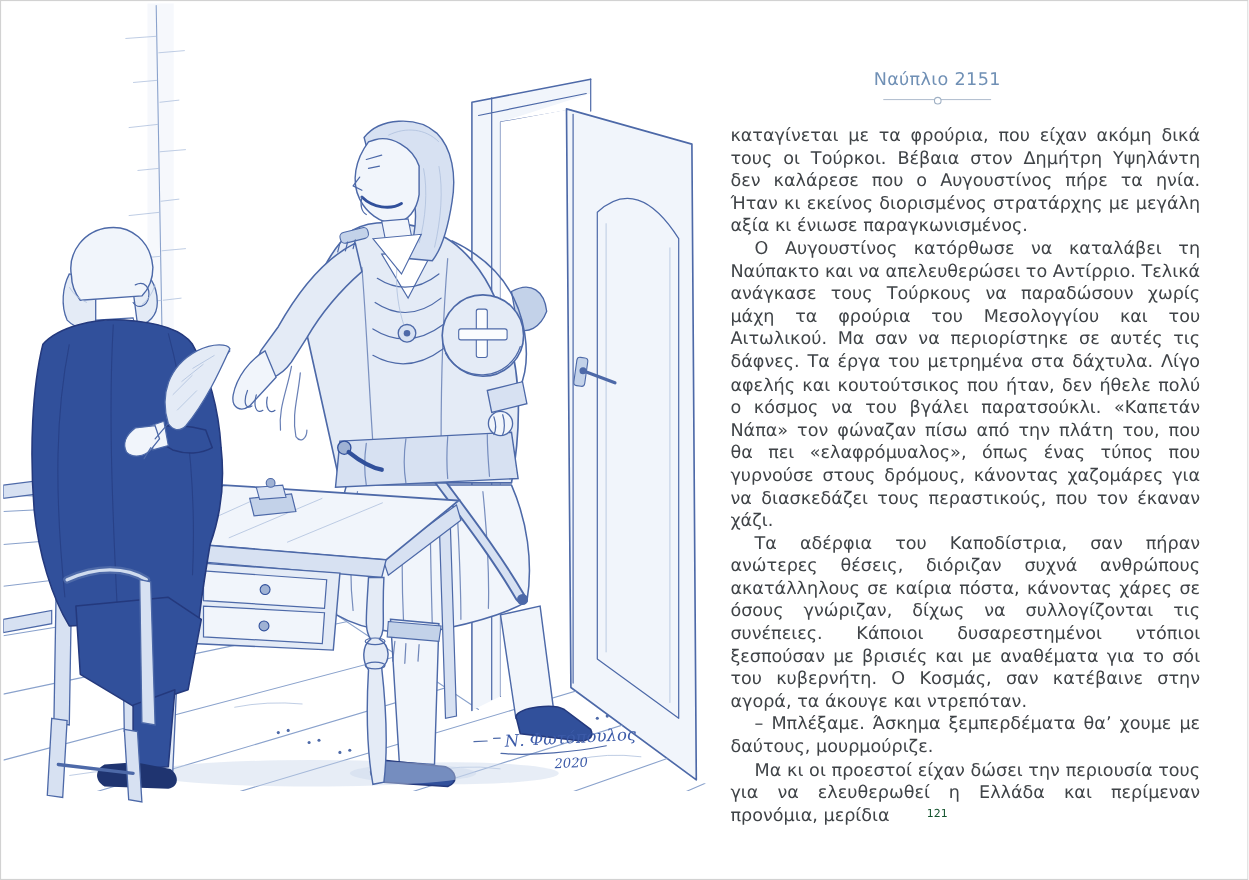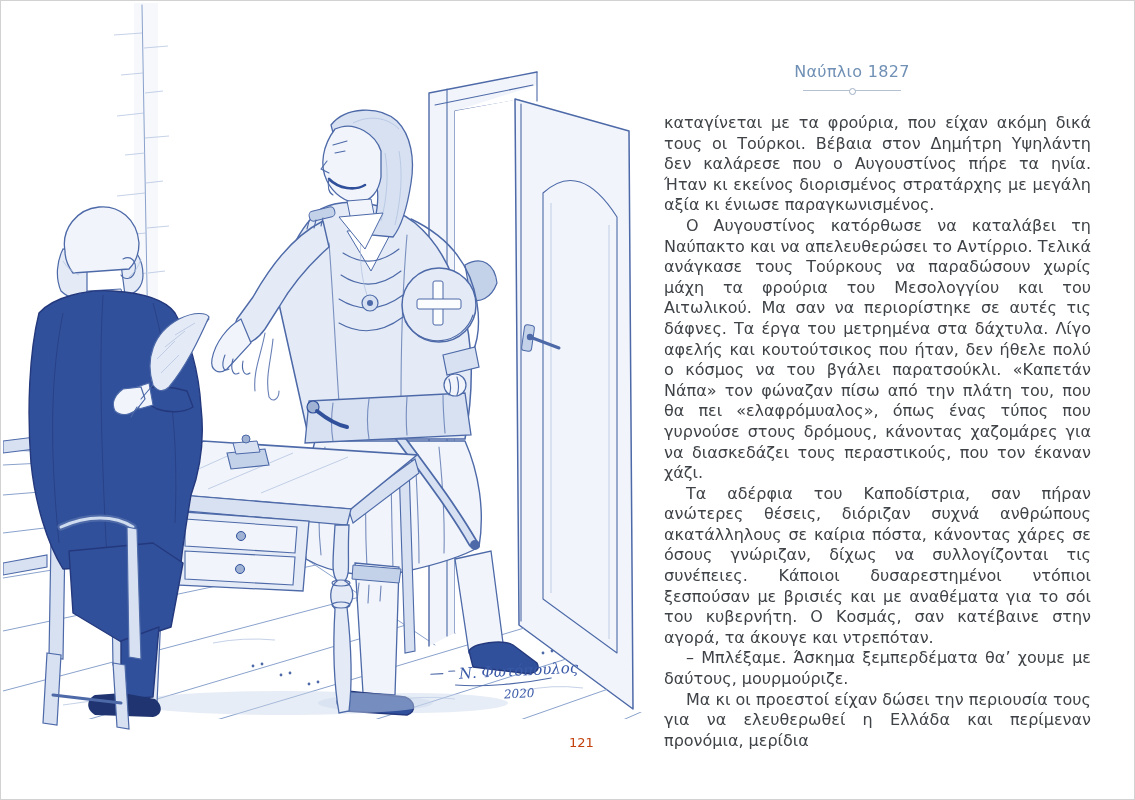--- a/index.html
+++ b/index.html
@@ -10,22 +10,22 @@
   
   .chapter-header{position:absolute;left:568px;top:61px;width:566px;text-align:center;
                   font-size:16px;letter-spacing:.3px;color:#7090b5;}
   .divider{position:absolute;left:802px;top:89px;width:98px;height:0;border-top:1px solid #b5c1d1;}
   .divider .dot{position:absolute;left:46px;top:-3.5px;width:5px;height:5px;border:1px solid #9fb0c4;
                 border-radius:50%;background:#fff;}
   .body-text{position:absolute;left:663px;top:112px;width:427px;font-size:16px;line-height:20.6px;
              color:#3f4347;text-align:justify;}
   .body-text p{margin:0;padding:0;}
   .body-text p.indent{text-indent:22px;}
-  .page-number{position:absolute;left:568px;top:734px;width:566px;
-               font-size:13px;color:#c2410c;}
+  .page-number{position:absolute;left:568px;top:734px;width:566px;text-align:center;
+               font-size:10px;color:#14532d;}
   
   .s{stroke:#4d69a8;stroke-width:1.4;fill:none;stroke-linecap:round;stroke-linejoin:round;}
   .s2{stroke:#4d69a8;stroke-width:1.1;fill:none;stroke-linecap:round;stroke-linejoin:round;}
   .lt{stroke:#8aa2cc;stroke-width:1;fill:none;stroke-linecap:round;}
   .xlt{stroke:#aebfdd;stroke-width:.9;fill:none;opacity:.8;}
   .f0{fill:#ffffff;}.f1{fill:#f1f5fb;}.f2{fill:#e4ebf6;}.f3{fill:#d7e1f2;}
   .f4{fill:#c3d2e9;}.f5{fill:#9fb2d4;}
   .dark{fill:#31509b;stroke:#24397d;stroke-width:1.4;stroke-linejoin:round;}
   .dk2{stroke:#24397d;stroke-width:1;fill:none;opacity:.65;}
   .sig{font-family:"DejaVu Serif","Liberation Serif",serif;font-style:italic;fill:#3b5aa8;}
@@ -235,21 +235,21 @@
     </g>
 
     <g transform="rotate(-3 490 672)">
       <path class="s2" d="M428,668 h12 M446,666 h6"></path>
       <text x="456" y="674" class="sig" font-size="15">Ν. Φωτόπουλος</text>
       <path class="s2" d="M452,680 C480,684 520,682 548,678"></path>
       <text x="500" y="696" class="sig" font-size="12">2020</text>
     </g>
   </svg>
 
-  <div class="chapter-header">Ναύπλιο 1827</div>
+  <div class="chapter-header">Ναύπλιο 2151</div>
 
   <div class="divider">
     <span class="dot"></span>
   </div>
 
   <div class="body-text">
     <p>καταγίνεται με τα φρούρια, που είχαν ακόμη δικά τους οι Τούρκοι. Βέβαια στον Δημήτρη Υψηλάντη δεν καλάρεσε που ο Αυγουστίνος πήρε τα ηνία. Ήταν κι εκείνος διορισμένος στρατάρχης με μεγάλη αξία κι ένιωσε παραγκωνισμένος.</p>
     <p class="indent">Ο Αυγουστίνος κατόρθωσε να καταλάβει τη Ναύπακτο και να απελευθερώσει το Αντίρριο. Τελικά ανάγκασε τους Τούρκους να παραδώσουν χωρίς μάχη τα φρούρια του Μεσολογγίου και του Αιτωλικού. Μα σαν να περιορίστηκε σε αυτές τις δάφνες. Τα έργα του μετρημένα στα δάχτυλα. Λίγο αφελής και κουτούτσικος που ήταν, δεν ήθελε πολύ ο κόσμος να του βγάλει παρατσούκλι. «Καπετάν Νάπα» τον φώναζαν πίσω από την πλάτη του, που θα πει «ελαφρόμυαλος», όπως ένας τύπος που γυρνούσε στους δρόμους, κάνοντας χαζομάρες για να διασκεδάζει τους περαστικούς, που τον έκαναν χάζι.</p>
     <p class="indent">Τα αδέρφια του Καποδίστρια, σαν πήραν ανώτερες θέσεις, διόριζαν συχνά ανθρώπους ακατάλληλους σε καίρια πόστα, κάνοντας χάρες σε όσους γνώριζαν, δίχως να συλλογίζονται τις συνέπειες. Κάποιοι δυσαρεστημένοι ντόπιοι ξεσπούσαν με βρισιές και με αναθέματα για το σόι του κυβερνήτη. Ο Κοσμάς, σαν κατέβαινε στην αγορά, τα άκουγε και ντρεπόταν.</p>
     <p class="indent">– Μπλέξαμε. Άσκημα ξεμπερδέματα θα’ χουμε με δαύτους, μουρμούριζε.</p>

